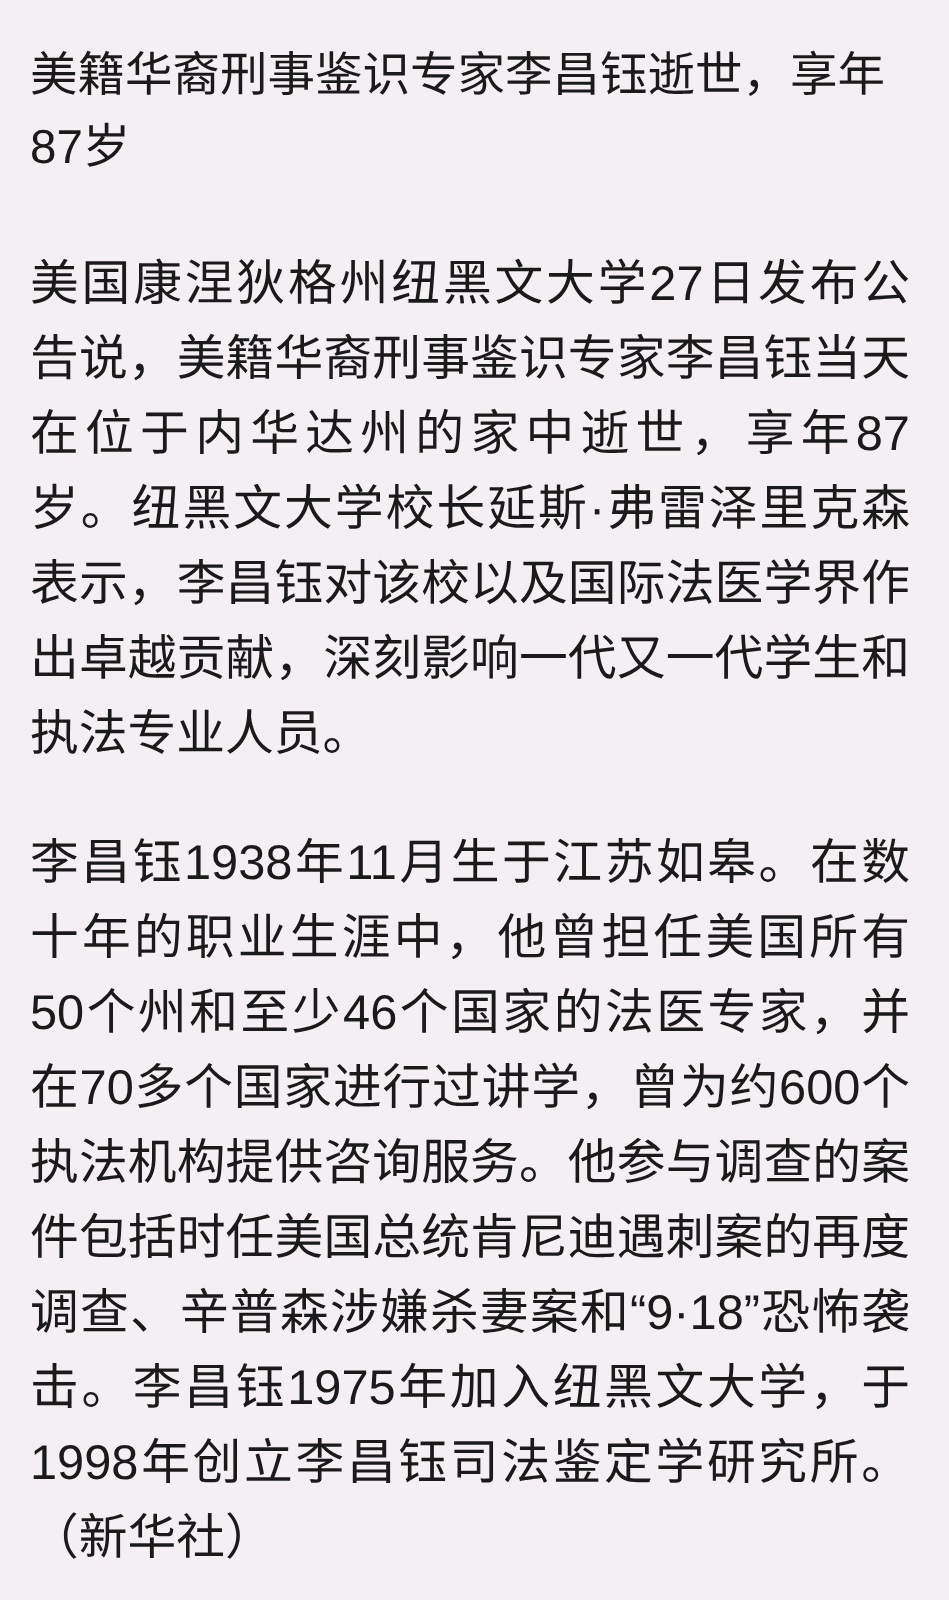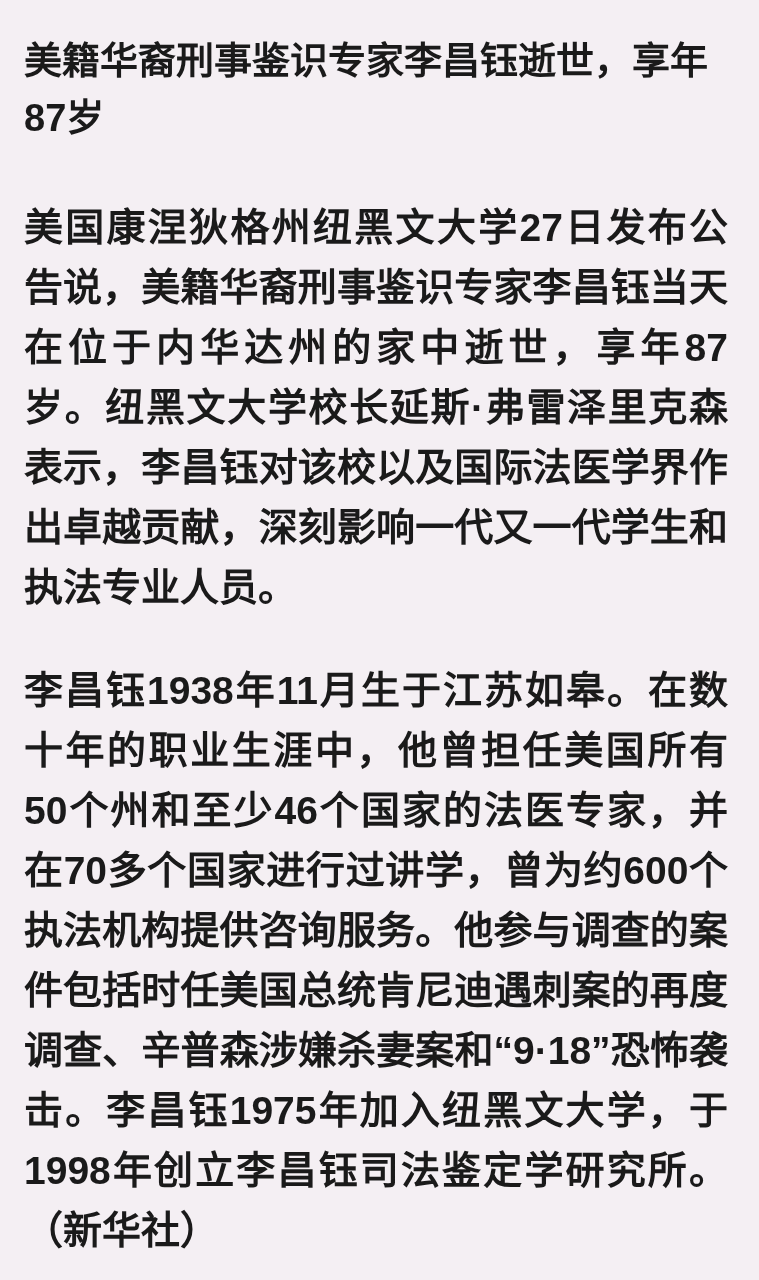--- a/index.html
+++ b/index.html
@@ -14,31 +14,31 @@
     background: #F4EFF3;
     color: #1A1A1A;
     font-family: "Liberation Sans", sans-serif;
     padding: 33px 31px 0 24px;
     -webkit-font-smoothing: antialiased;
   }
   .article-title {
     margin: 0 0 51px 0;
     font-size: 38px;
     line-height: 57px;
-    font-weight: 700;
+    font-weight: 400;
     text-align: left;
     letter-spacing: 0;
     word-break: normal;
     line-break: strict;
   }
   .article-paragraph {
     margin: 0 0 43px 0;
     font-size: 39px;
     line-height: 60px;
-    font-weight: 700;
+    font-weight: 400;
     text-align: justify;
     text-justify: inter-character;
     word-break: normal;
     line-break: strict;
     letter-spacing: 0;
   }
   .article-paragraph:last-child {
     margin-bottom: 0;
   }
 </style>

